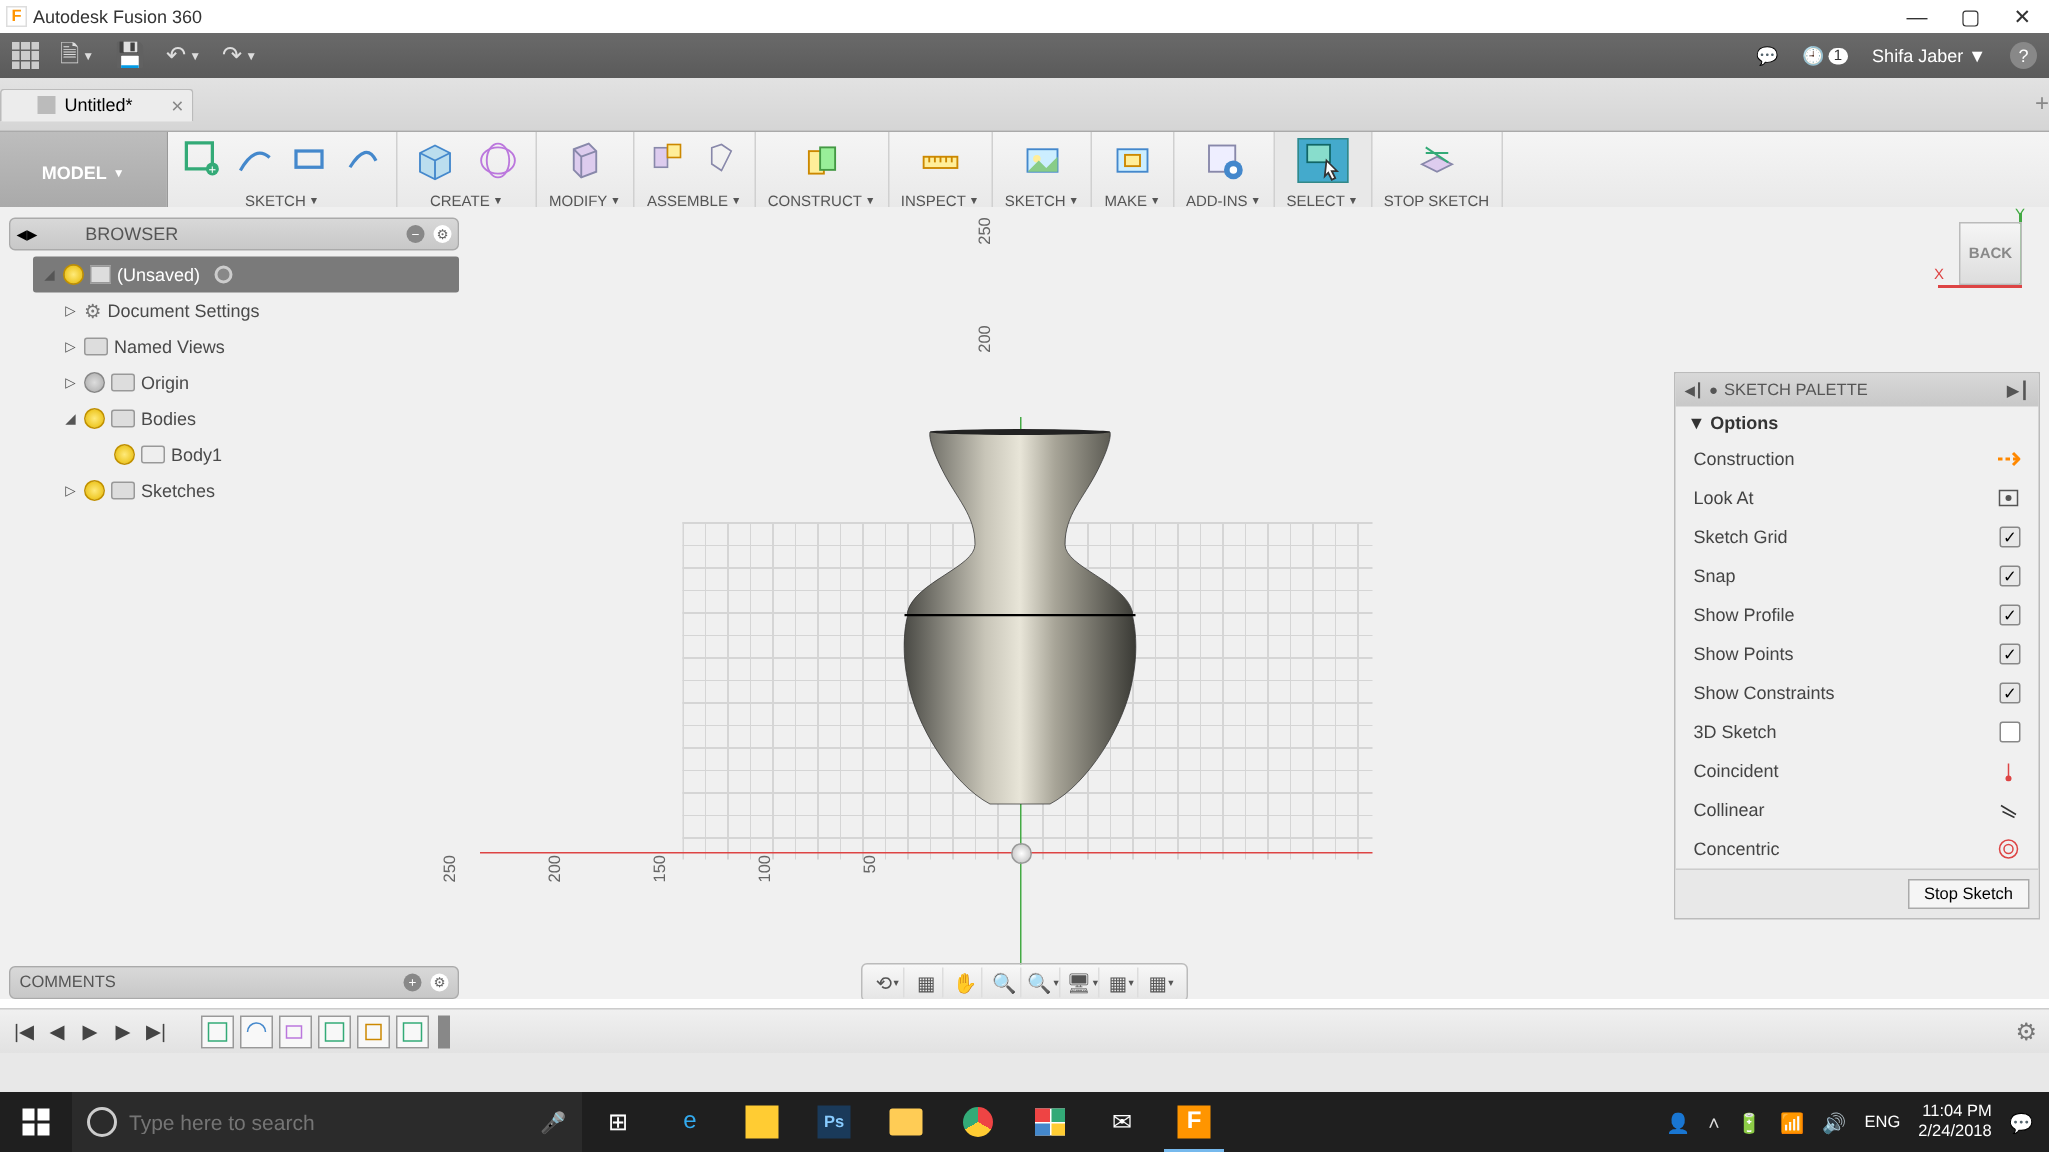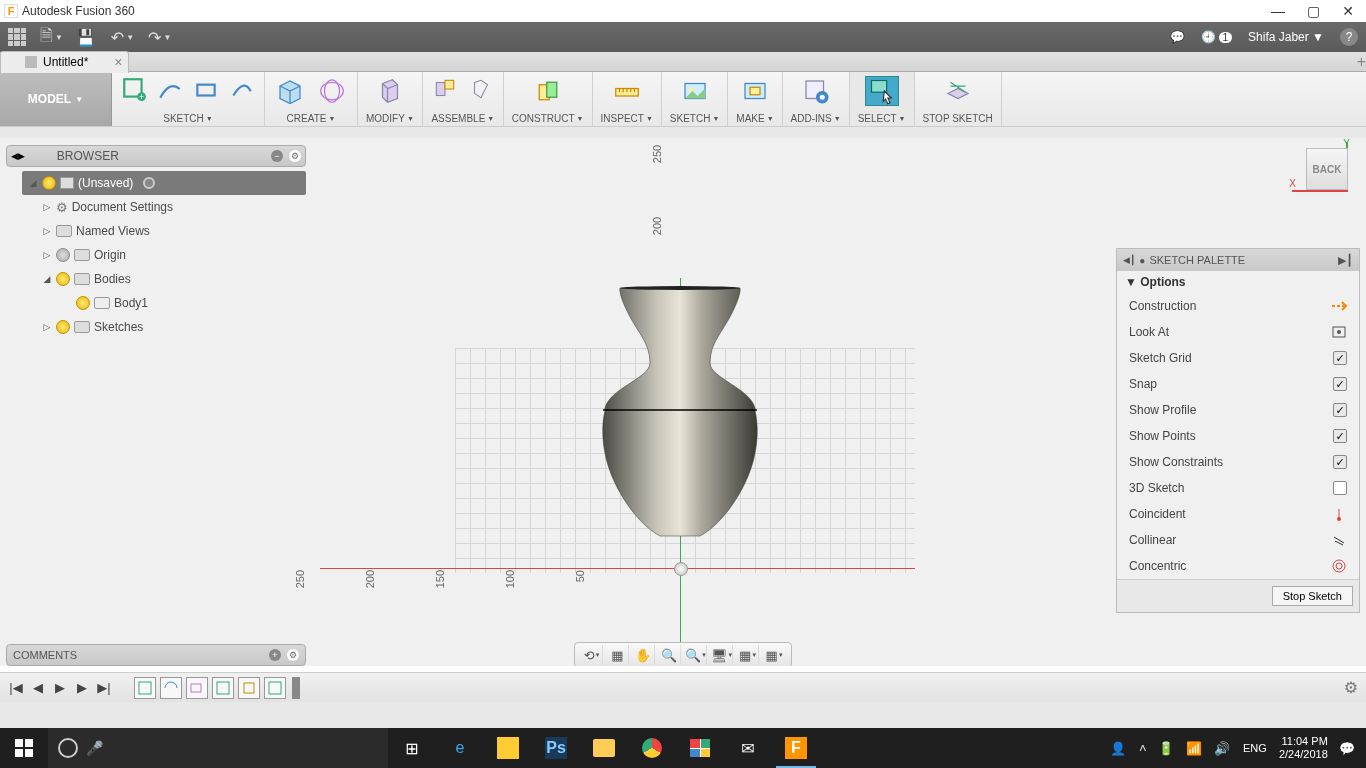--- a/index.html
+++ b/index.html
@@ -15,21 +15,21 @@
 .qat { height:30px; background:linear-gradient(#6a6a6a,#5a5a5a); display:flex; align-items:center; padding:0 8px; gap:14px; color:#fff; }
 .qat .grid-icon { width:18px; height:18px; display:grid; grid-template-columns:repeat(3,1fr); gap:1px; }
 .qat .grid-icon span { background:#ccc; }
 .qat .q-btn { font-size:16px; color:#ddd; cursor:pointer; display:flex; align-items:center; gap:2px; }
 .qat .q-btn .caret { font-size:8px; }
 .qat .spacer { flex:1; }
 .qat .right-items { display:flex; align-items:center; gap:16px; font-size:12px; }
 .qat .notif-badge { background:#fff; color:#333; border-radius:8px; padding:0 4px; font-size:10px; }
 
 
-.doc-tabs { height:20px; background:linear-gradient(#e2e2e2,#d5d5d5); display:flex; align-items:center; border-bottom:1px solid #aaa;justify-content:space-between; }
+.doc-tabs { height:36px; background:linear-gradient(#e2e2e2,#d5d5d5); display:flex; align-items:center; border-bottom:1px solid #aaa;justify-content:space-between; }
 .doc-tabs .tab { height:22px; padding:0 40px 0 24px; background:#ececec; border:1px solid #bbb; border-bottom:none; display:flex; align-items:center; font-size:12px; position:relative; border-radius:3px 3px 0 0; }
 .doc-tabs .tab .cube { width:12px; height:12px; background:#bbb; margin-right:6px; }
 .doc-tabs .tab .close { position:absolute; right:6px; font-size:14px; color:#888; cursor:pointer; }
 .doc-tabs .add-tab { margin-left:8px; font-size:16px; color:#888; cursor:pointer; }
 
 
 .ribbon { height:55px; background:linear-gradient(#f5f5f5,#e8e8e8); display:flex; border-bottom:1px solid #ccc; }
 .ws-button { width:112px; background:linear-gradient(#bdbdbd,#a8a8a8); display:flex; align-items:center; justify-content:center; color:#fff; font-size:12px; font-weight:bold; cursor:pointer; border-right:1px solid #999; }
 .ws-button .caret { font-size:8px; margin-left:4px; }
 .rib-group { display:flex; flex-direction:column; align-items:center; justify-content:space-between; padding:4px 8px 2px; border-right:1px solid #d0d0d0; }
@@ -648,30 +648,31 @@
   <div class="start">
       <div class="win">
         <span></span>
         <span></span>
         <span></span>
         <span></span>
       </div>
     </div>
   <div class="search">
     <div class="cortana"></div>
+    <input placeholder="Type here to search" style="">
     <span class="mic">🎤</span>
   </div>
   <div class="tb-icons">
     <div class="tb-icon">⊞</div>
     <div class="tb-icon" style="color:#3ae;">e</div>
     <div class="tb-icon">
         <span style="width:22px;height:22px;background:#fc3;display:block;"></span>
       </div>
     <div class="tb-icon">
-        <span style="width:22px;height:22px;background:#1a3a5a;color:#8cf;display:flex;align-items:center;justify-content:center;font-size:16px;font-weight:bold;">Ps</span>
+        <span style="width:22px;height:22px;background:#1a3a5a;color:#8cf;display:flex;align-items:center;justify-content:center;font-size:11px;font-weight:bold;">Ps</span>
       </div>
     <div class="tb-icon">
         <span style="width:22px;height:18px;background:#fc5;display:block;border-radius:2px;"></span>
       </div>
     <div class="tb-icon">
         <span style="width:20px;height:20px;border-radius:50%;background:conic-gradient(#e44 0 120deg,#fc3 120deg 240deg,#3a7 240deg);display:block;"></span>
       </div>
     <div class="tb-icon">
         <span style="width:20px;height:18px;background:#fff;display:grid;grid-template-columns:1fr 1fr;gap:1px;">
           <span style="background:#e44;"></span>

